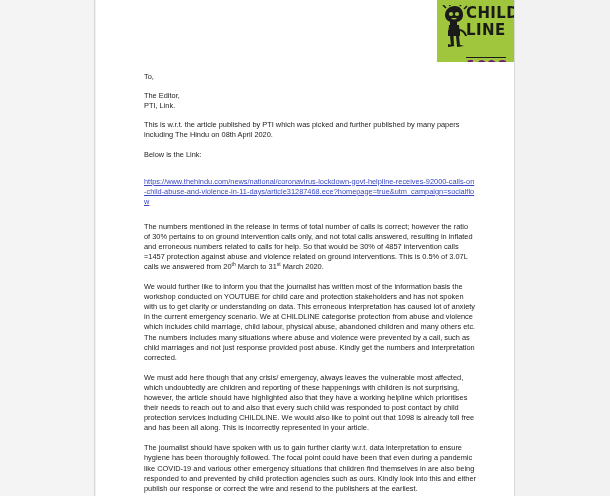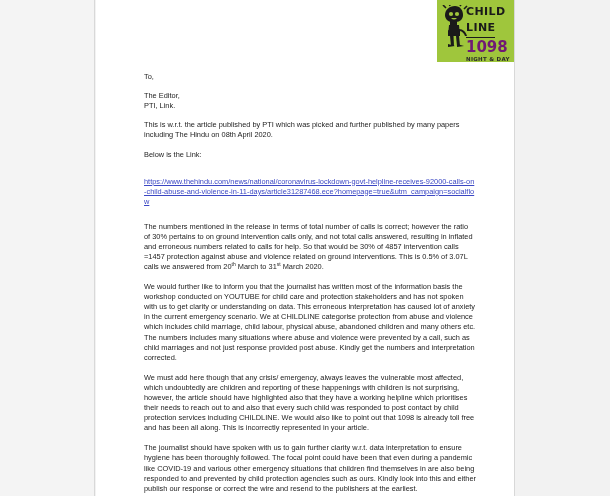--- a/index.html
+++ b/index.html
@@ -72,26 +72,26 @@
     left: 26px;
     top: 2px;
     width: 45px;
   }
   .lt-child, .lt-line {
     font-family: "DejaVu Sans", sans-serif;
     font-weight: bold;
     color: #1a1a1a;
     letter-spacing: 0.4px;
     line-height: 1;
-    font-size: 11px;
+    font-size: 15px;
     text-align: left;
   }
   .lt-line {
     border-bottom: 1.5px solid #1a1a1a;
-    padding-bottom: 4px;
+    padding-bottom: 19px;
     display: inline-block;
   }
   .lt-1098 {
     font-family: "DejaVu Sans", sans-serif;
     font-weight: bold;
     font-size: 15px;
     line-height: 1;
     color: #701a75;
     letter-spacing: 0px;
     margin-top: 2px;

